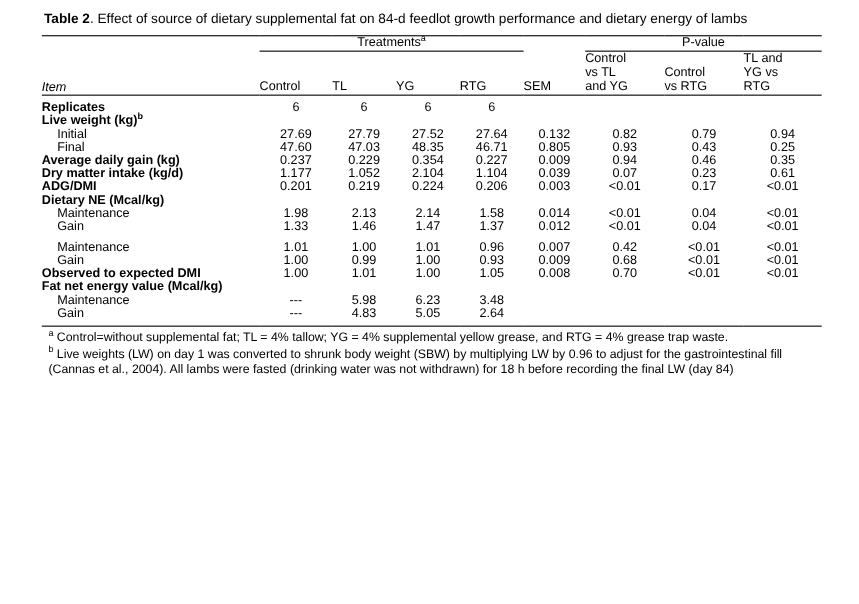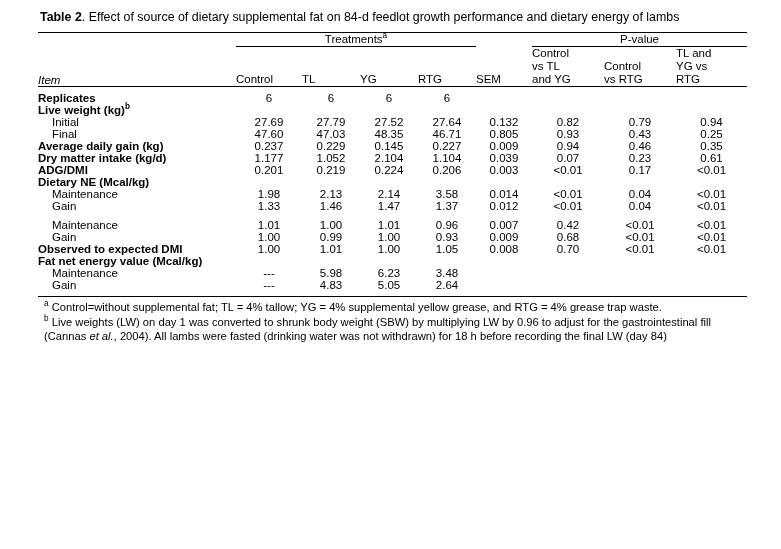--- a/index.html
+++ b/index.html
@@ -88,21 +88,21 @@
   .gaprow td { height: 5px; }
   sup { font-size: 8.2px; vertical-align: super; line-height: 0; }
   .footnotes {
     width: 709px;
     margin-top: 3px;
     font-size: 11.2px;
     line-height: 14.6px;
     padding-left: 6px;
   }
   .footnotes div { margin-bottom: 0px; }
-  .ital { font-style: italic; }
+  .ital { }
 </style>
 </head>
 <body>
 
 <div class="page">
 
   <div class="caption">
     <span class="tbl-num">Table 2</span><span>. Effect of source of dietary supplemental fat on 84-d feedlot growth performance and dietary energy of lambs</span>
   </div>
 
@@ -222,21 +222,21 @@
         <td class="num">0.805</td>
         <td class="num">0.93</td>
         <td class="num">0.43</td>
         <td class="num">0.25</td>
       </tr>
 
       <tr>
         <td class="item-cell bold">Average daily gain (kg)</td>
         <td class="num">0.237</td>
         <td class="num">0.229</td>
-        <td class="num">0.145</td>
+        <td class="num">0.354</td>
         <td class="num">0.227</td>
         <td class="num">0.009</td>
         <td class="num">0.94</td>
         <td class="num">0.46</td>
         <td class="num">0.35</td>
       </tr>
 
       <tr>
         <td class="item-cell bold">Dry matter intake (kg/d)</td>
         <td class="num">1.177</td>
@@ -271,21 +271,21 @@
         <td class="num"></td>
         <td class="num"></td>
         <td class="num"></td>
       </tr>
 
       <tr>
         <td class="item-cell ind">Maintenance</td>
         <td class="num">1.98</td>
         <td class="num">2.13</td>
         <td class="num">2.14</td>
-        <td class="num">3.58</td>
+        <td class="num">1.58</td>
         <td class="num">0.014</td>
         <td class="num">&lt;0.01</td>
         <td class="num">0.04</td>
         <td class="num">&lt;0.01</td>
       </tr>
 
       <tr>
         <td class="item-cell ind">Gain</td>
         <td class="num">1.33</td>
         <td class="num">1.46</td>

